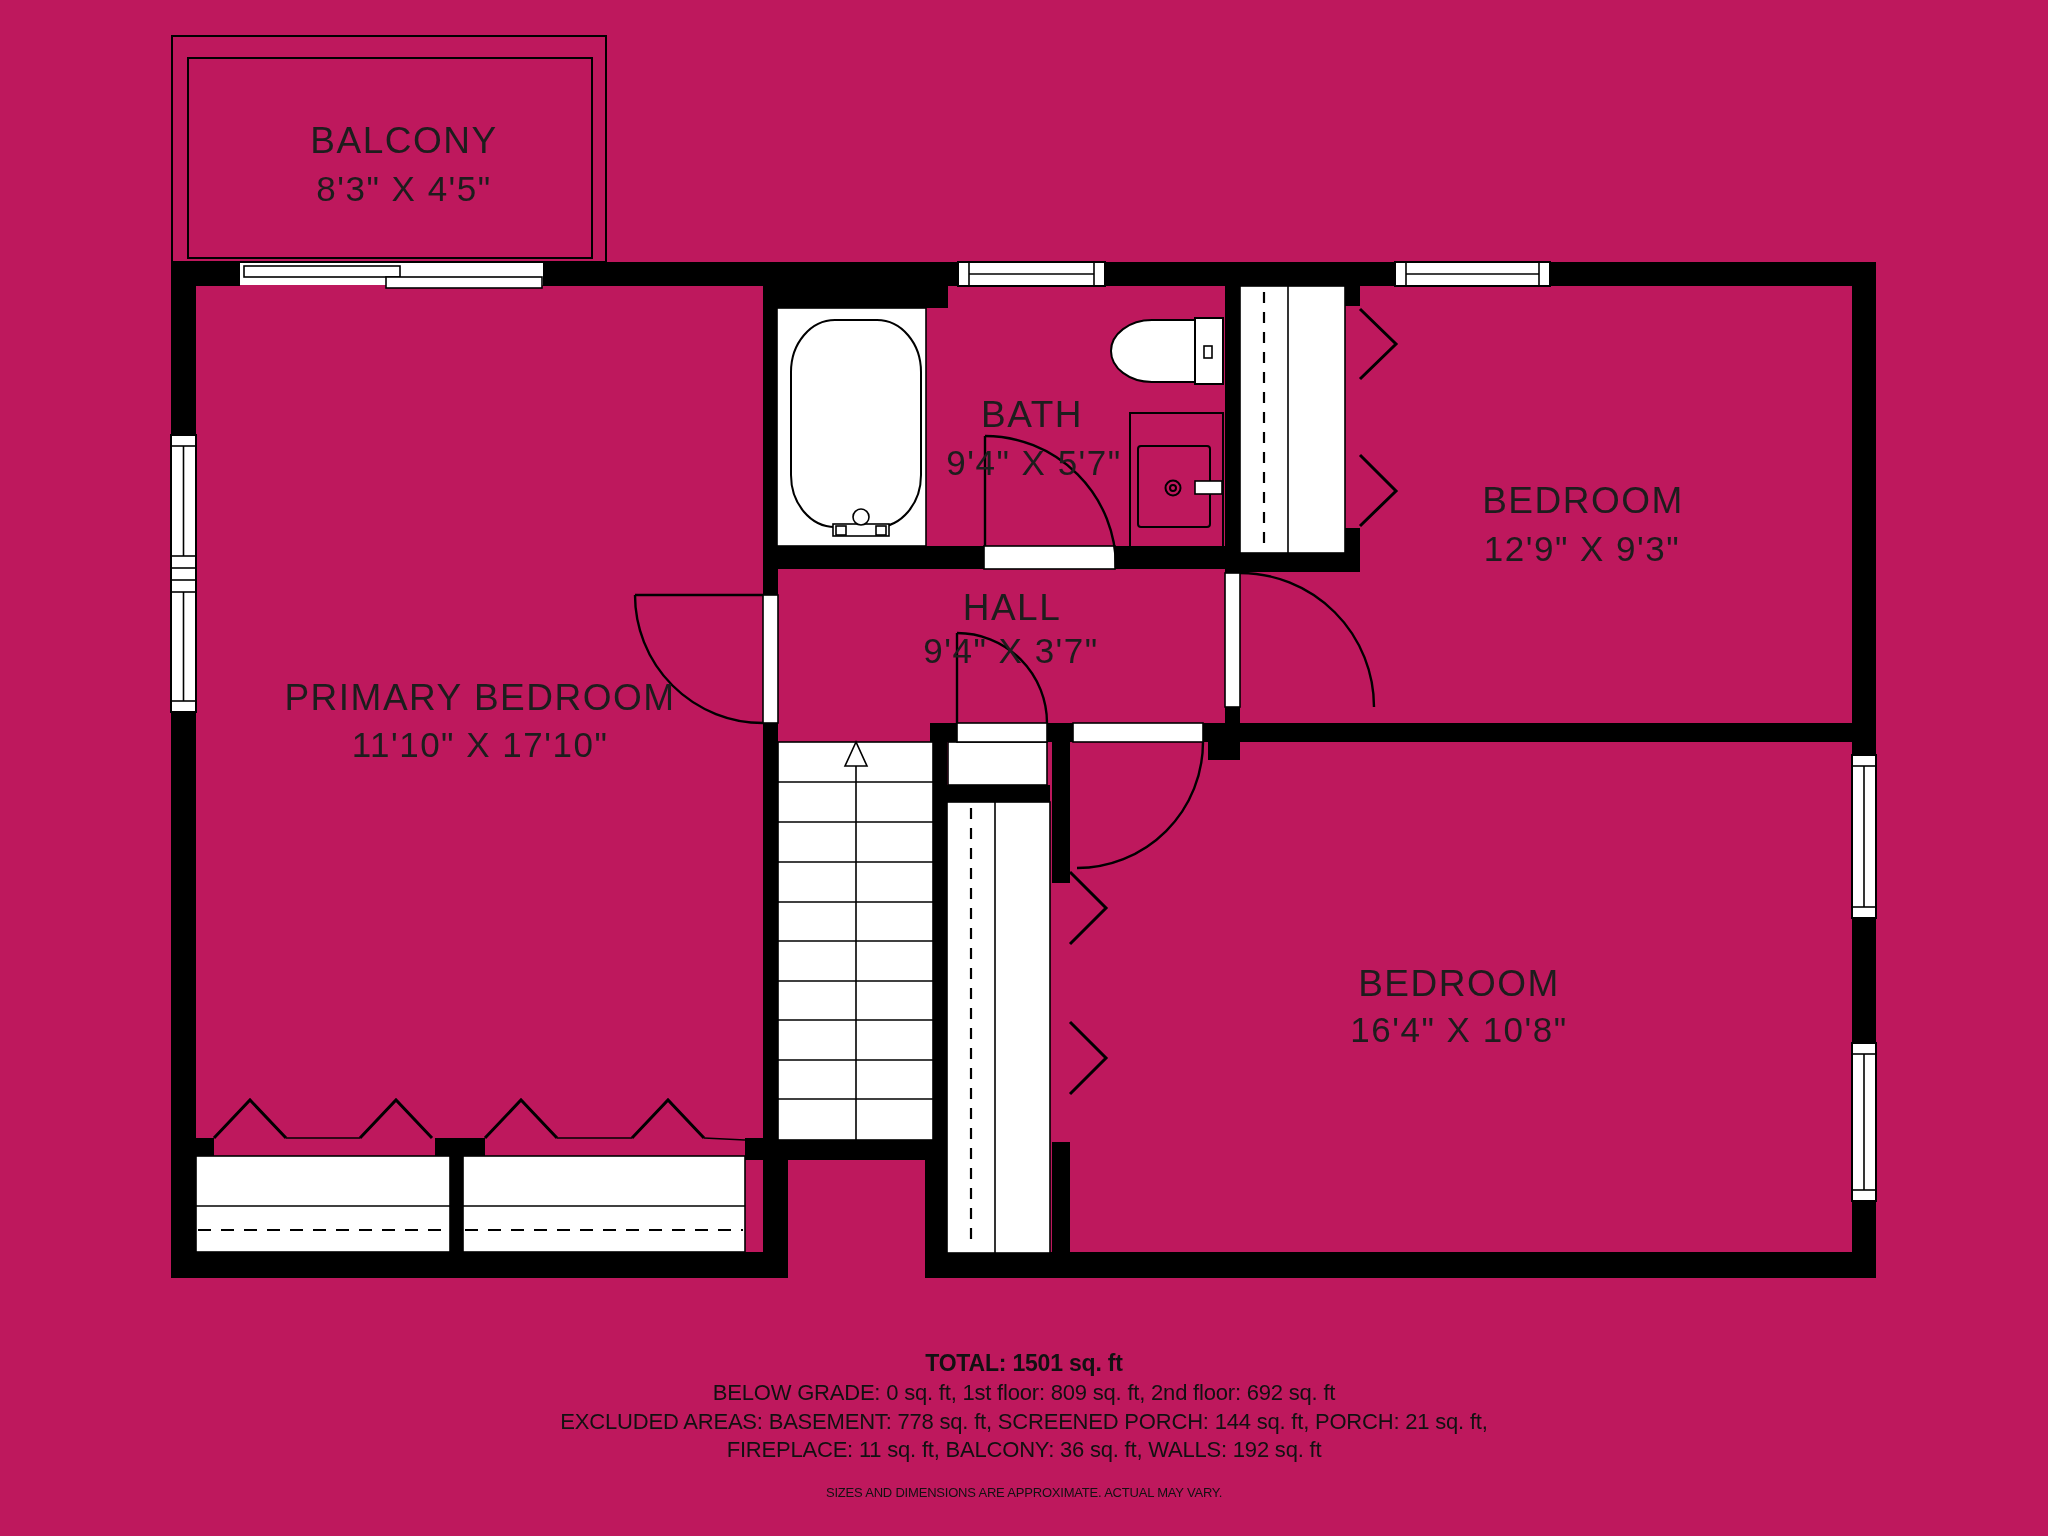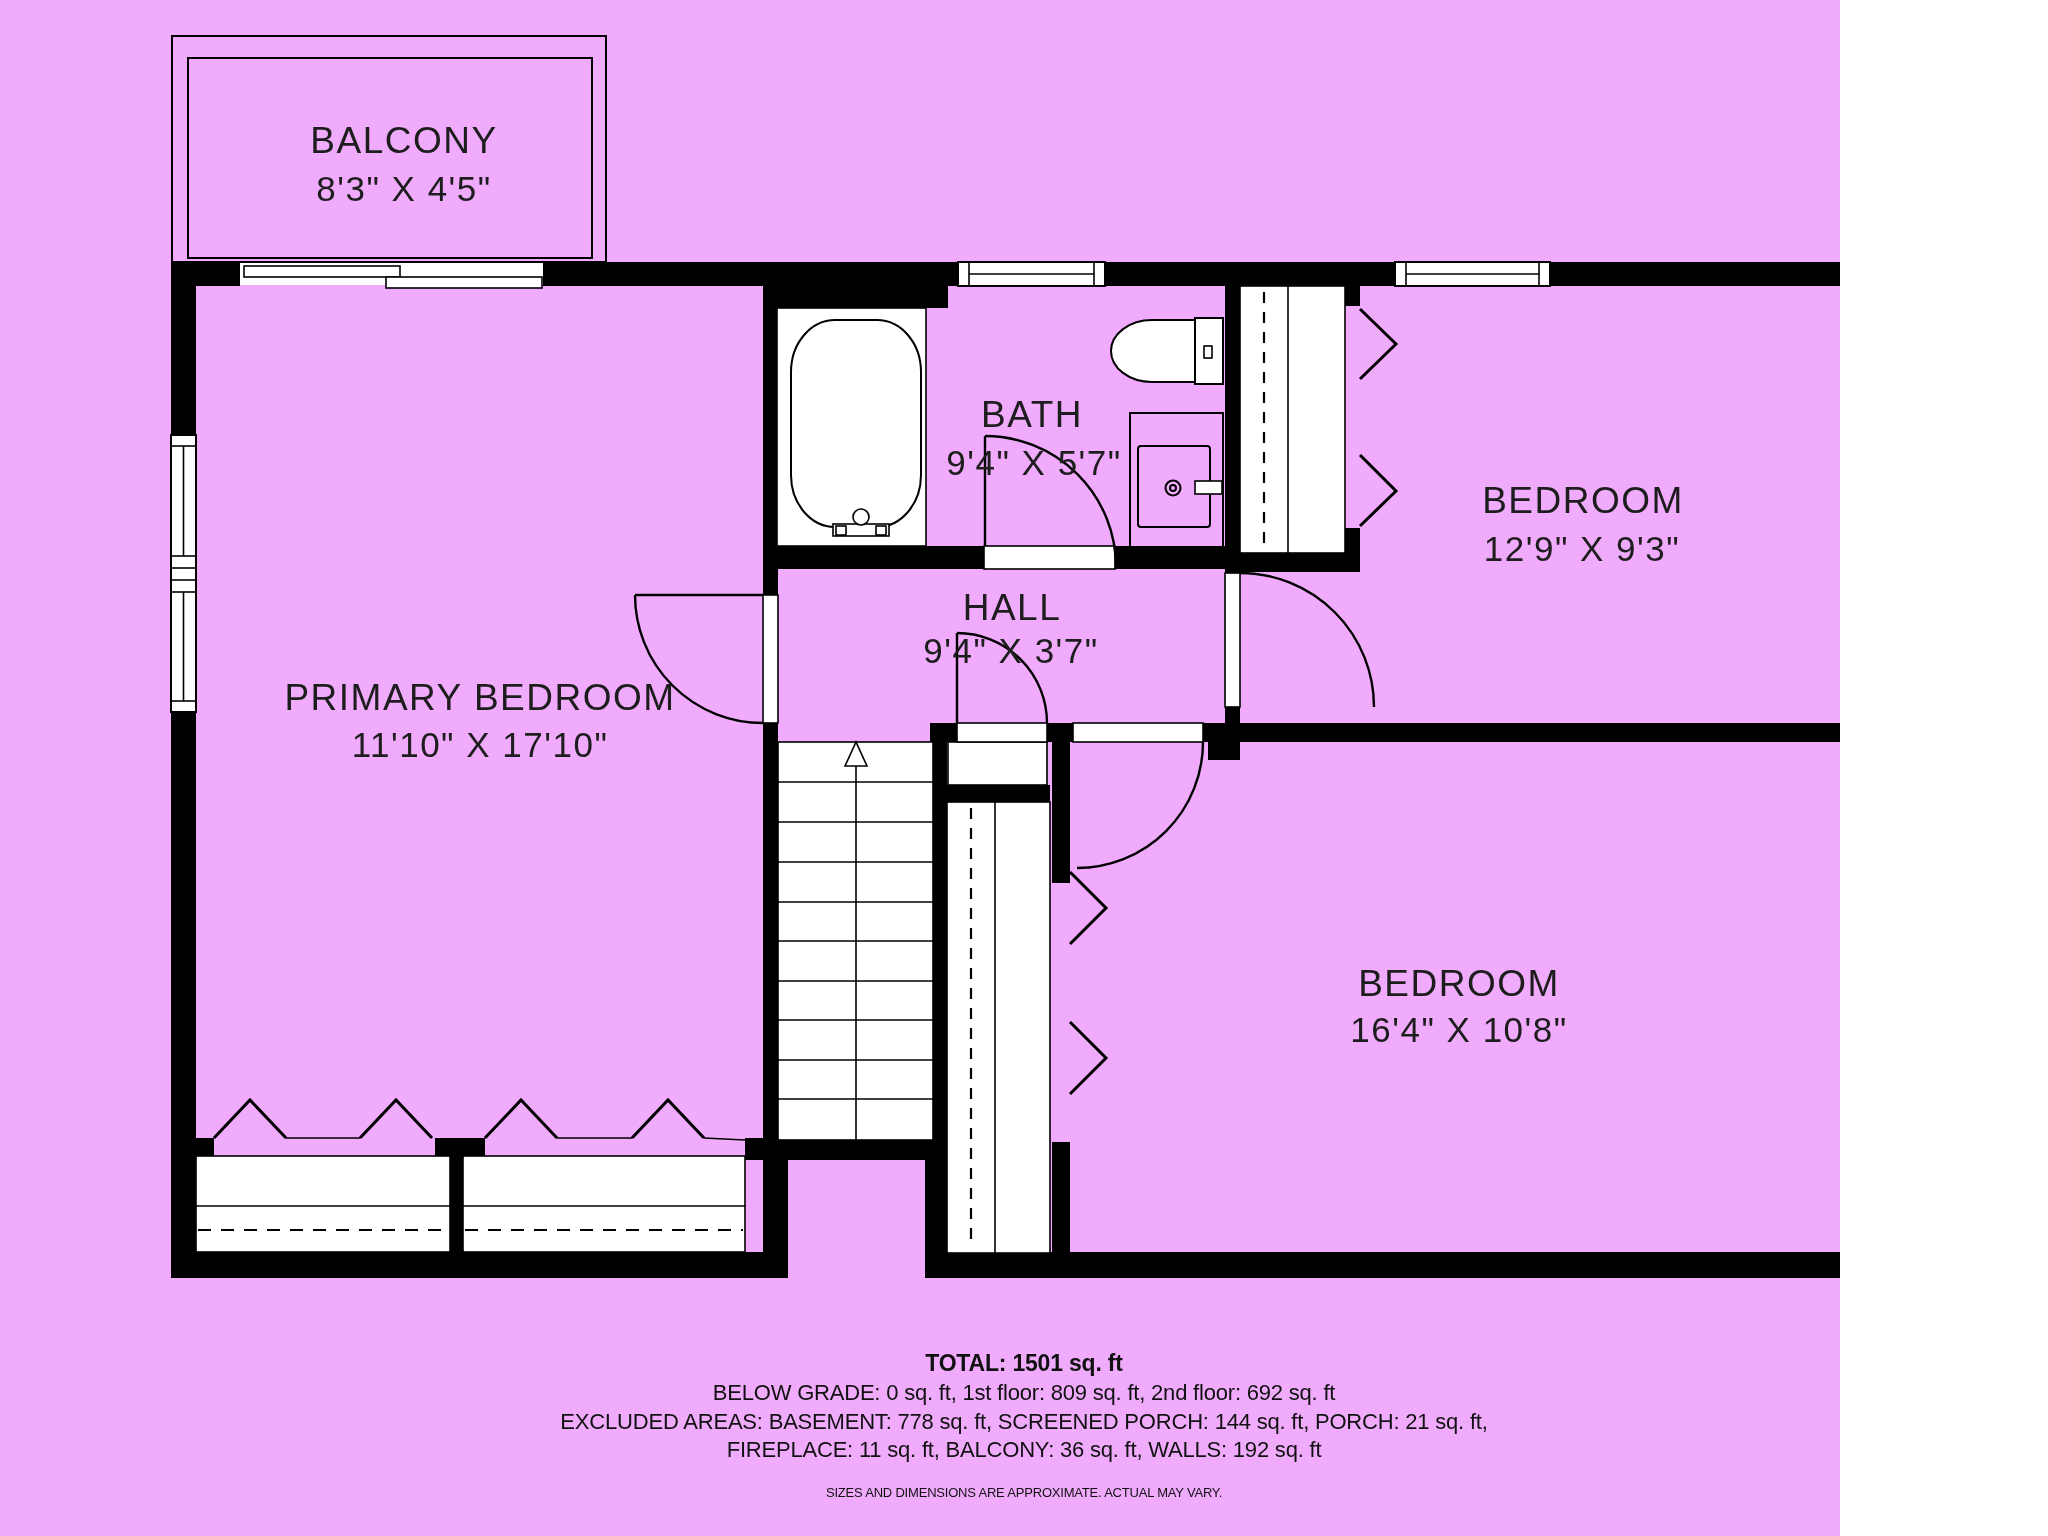--- a/index.html
+++ b/index.html
@@ -1,16 +1,16 @@
 <!DOCTYPE html>
 <html><head>
 <meta charset="utf-8">
 <style>
   html,body{margin:0;padding:0;background:#ffffff;}
-  .canvas{position:relative;width:1840px;height:1536px;background:#f0abfc;overflow:hidden;
+  .canvas{position:relative;width:2048px;height:1536px;background:#be185d;overflow:hidden;
           font-family:"Liberation Sans", sans-serif;}
   svg{position:absolute;left:0;top:0;}
   .wall{fill:#000000;stroke:none;}
   .thin{fill:#ffffff;stroke:#000000;stroke-width:2;}
   .thin15{fill:#ffffff;stroke:#000000;stroke-width:1.6;}
   .nofill{fill:none;stroke:#000000;stroke-width:2;}
   .arc{fill:none;stroke:#000000;stroke-width:2.4;}
   .leaf{stroke:#000000;stroke-width:2.4;}
   .stepline{stroke:#000000;stroke-width:1.6;}
   .chev{fill:none;stroke:#000000;stroke-width:3;stroke-linejoin:miter;}

